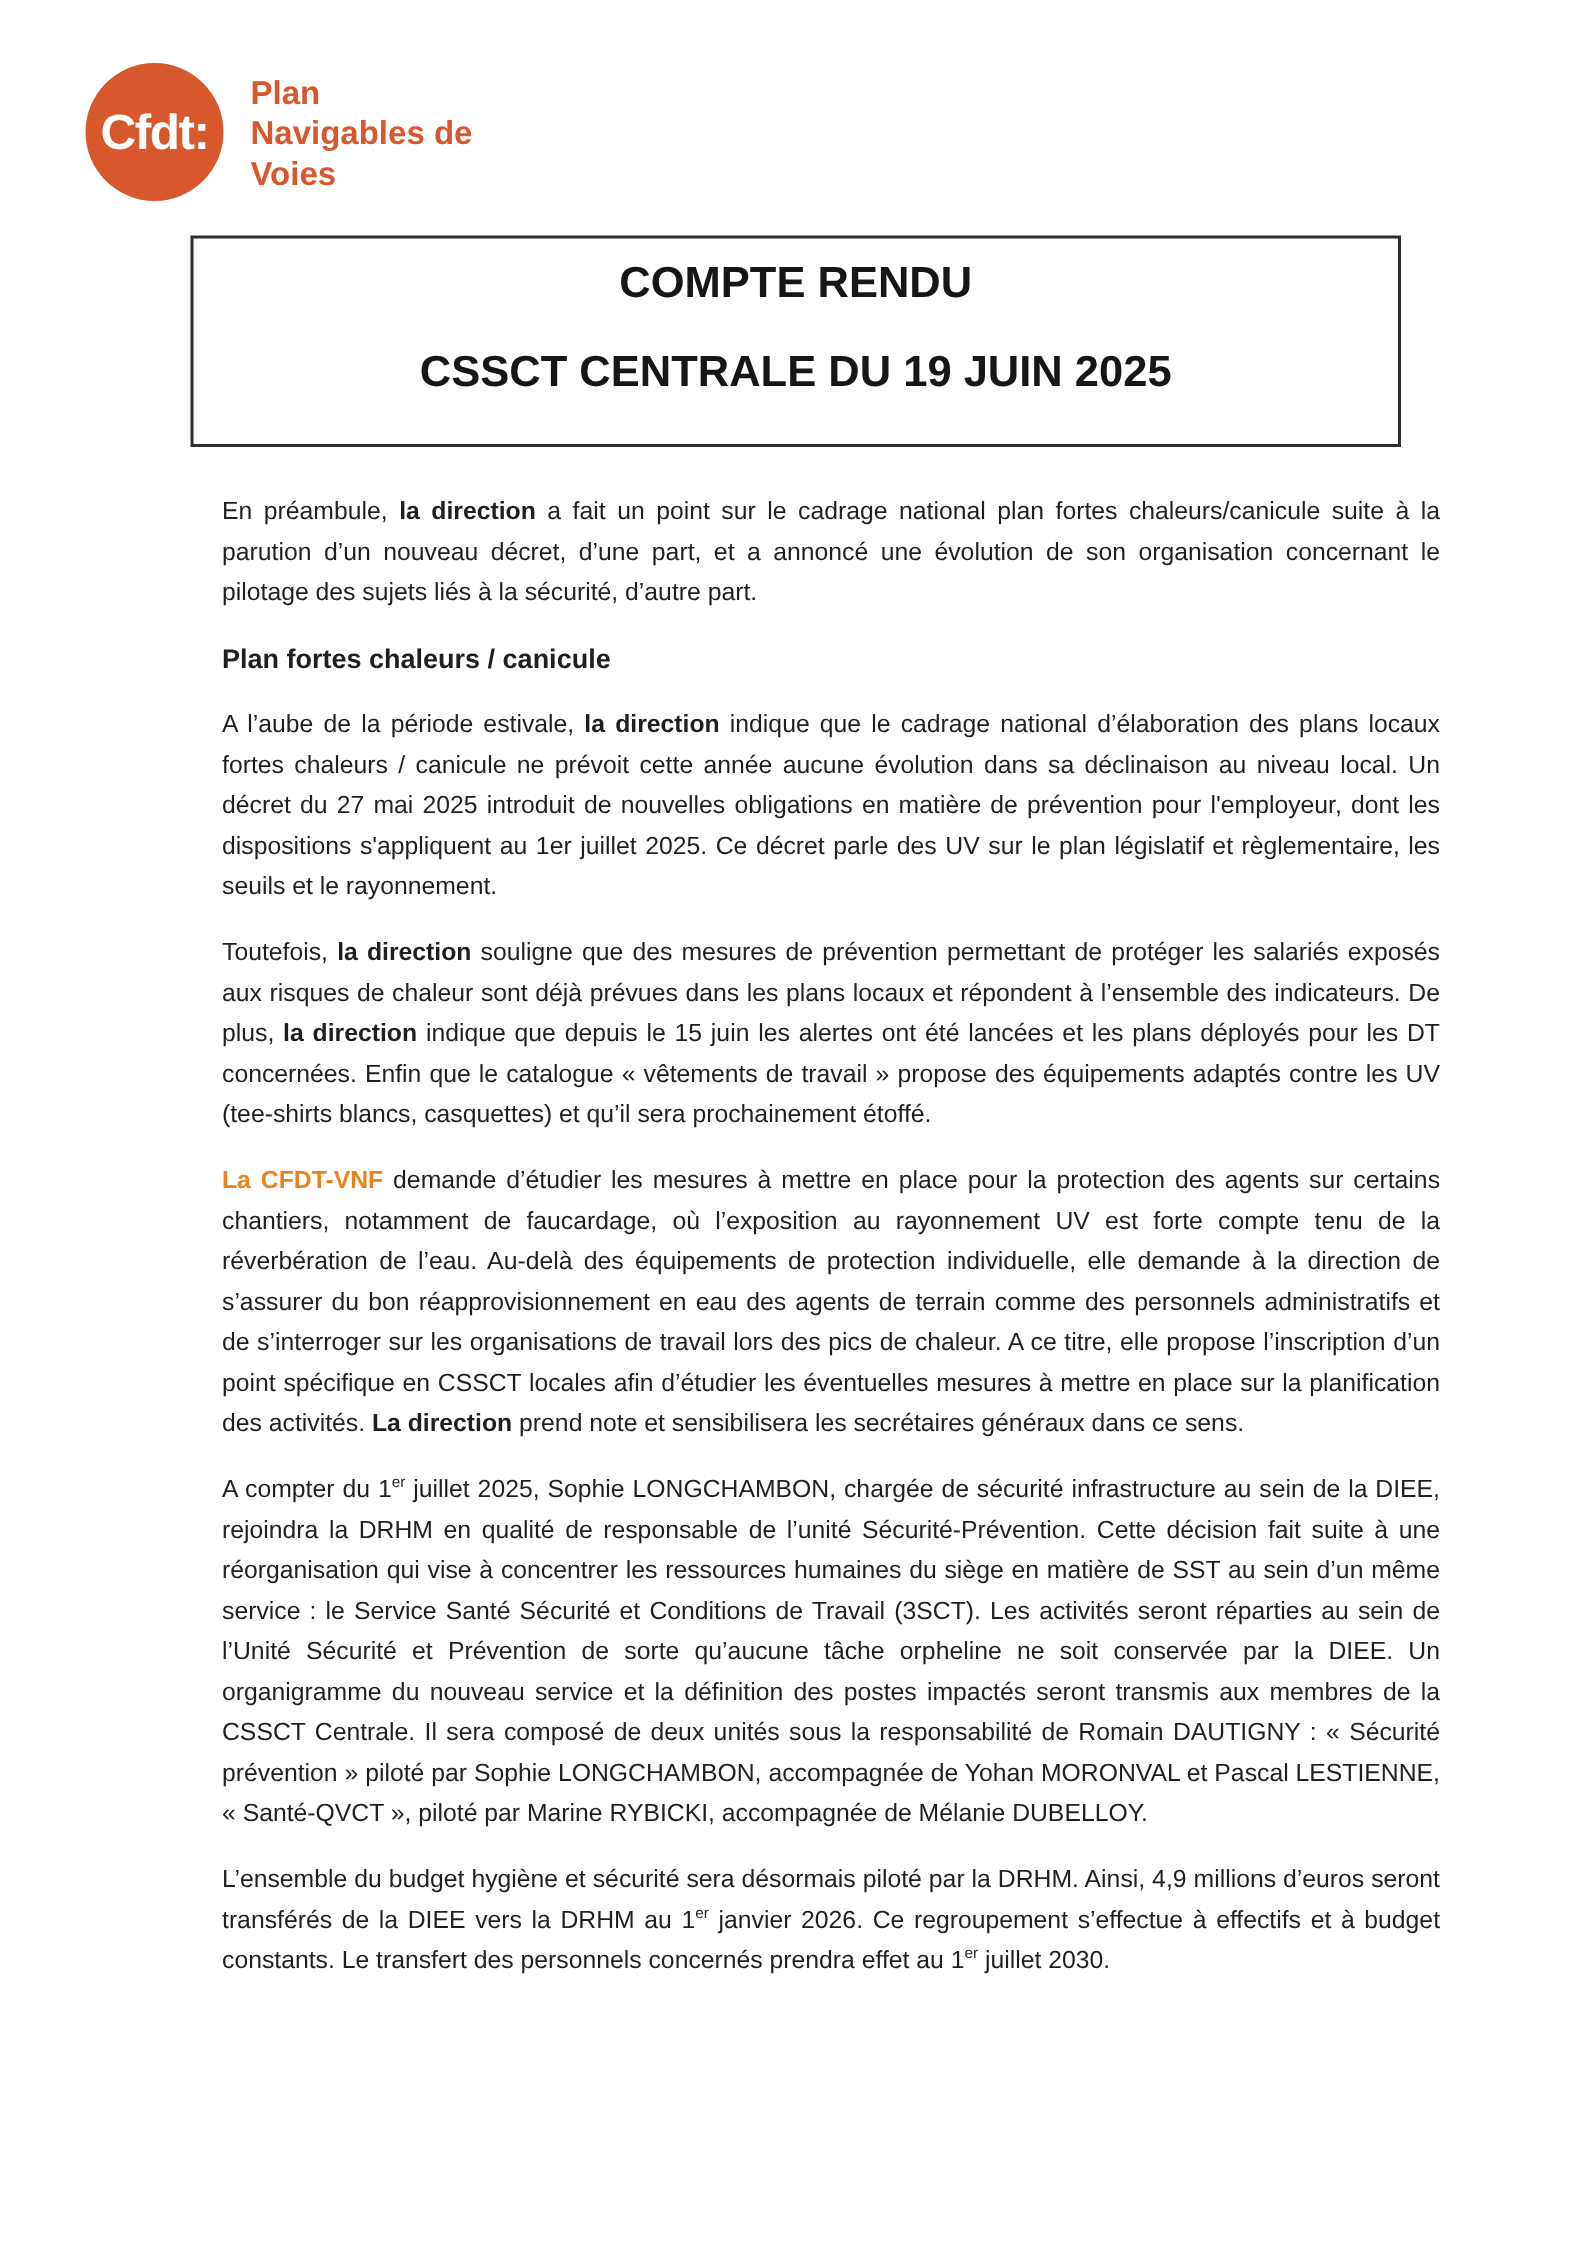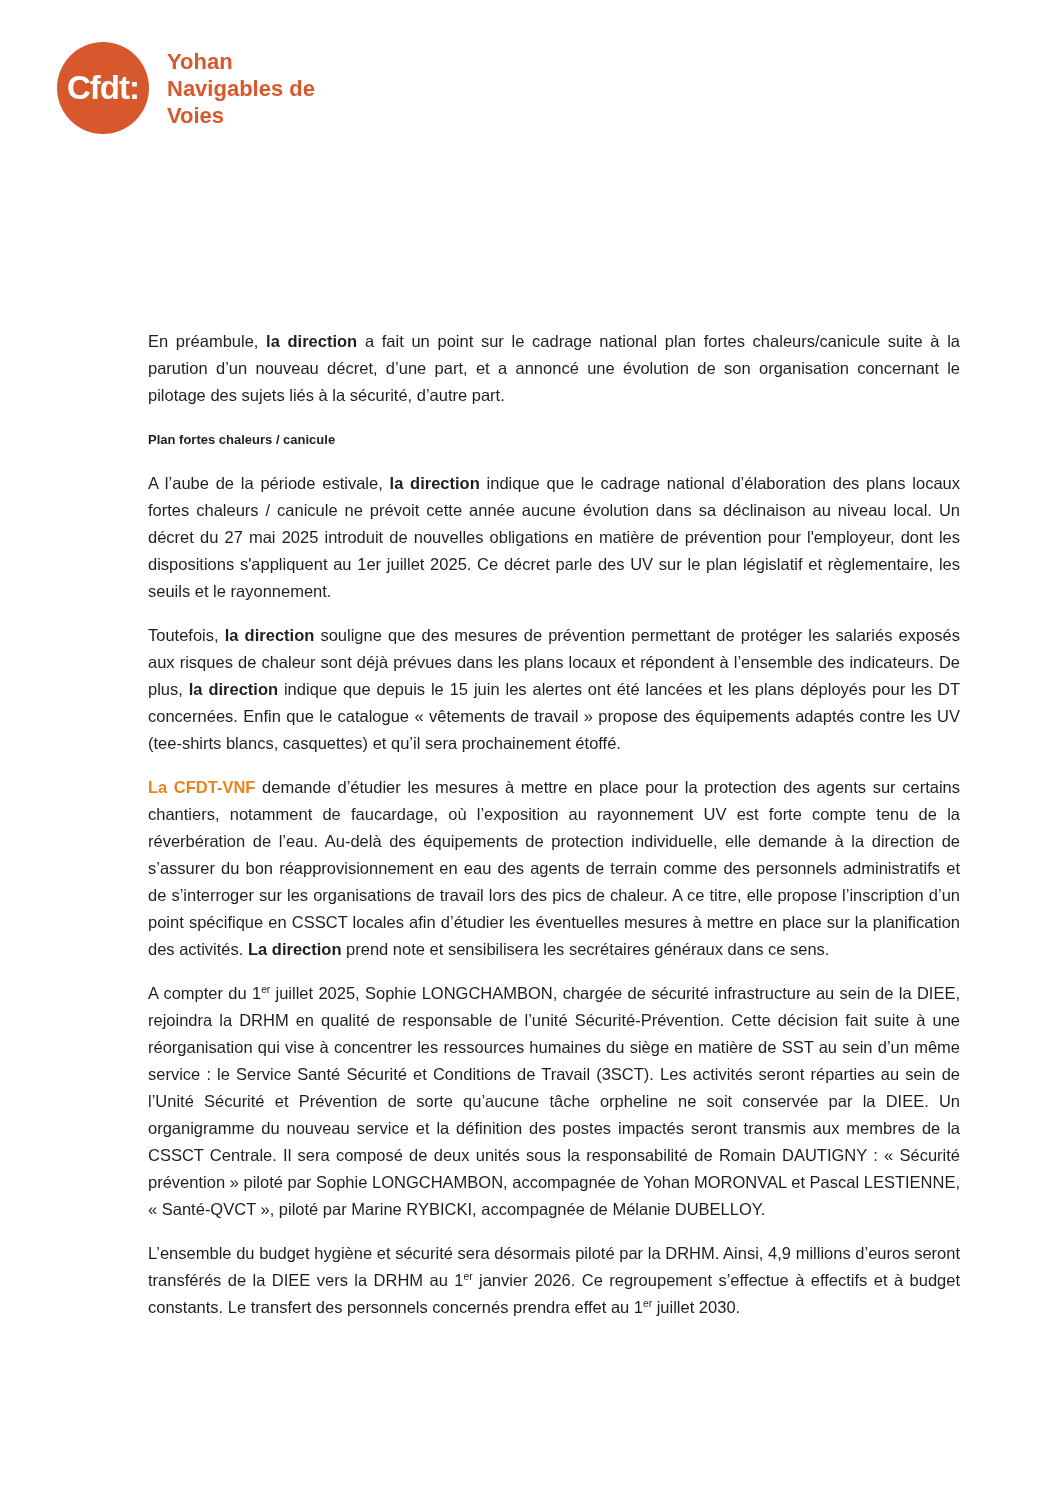--- a/index.html
+++ b/index.html
@@ -81,21 +81,21 @@
     top:328px;
     width:812px;
     font-size:16.5px;
     line-height:27px;
     text-align:justify;
     color:var(--text);
     margin-left:24px;
   }
   .doc-paragraph{margin:0 0 17px 0;}
   .doc-heading{
-    font-size:13px;
+    font-size:18px;
     line-height:27px;
     font-weight:bold;
     margin:0 0 17px 0;
     text-align:left;
   }
   .doc-body strong{font-weight:bold;}
   .doc-body sup{
     font-size:0.62em;
     vertical-align:super;
     line-height:0;
@@ -104,26 +104,30 @@
 </head>
 <body>
 
 <div class="page">
 
   <div class="logo">
     <div class="logo-circle">
       <span>Cfdt:</span>
     </div>
     <div class="logo-name">
-      <span>Yohan</span>
+      <span>Plan</span>
       <span>Navigables de</span>
       <span>Voies</span>
     </div>
   </div>
 
+  <div class="title-box">
+    <div class="title-line">COMPTE RENDU</div>
+    <div class="title-line">CSSCT CENTRALE DU 19 JUIN 2025</div>
+  </div>
 
   <div class="doc-body">
       <p class="doc-paragraph"><span>En préambule, </span><strong>la direction</strong><span> a fait un point sur le cadrage national plan fortes chaleurs/canicule suite à la parution d’un nouveau décret, d’une part, et a annoncé une évolution de son organisation concernant le pilotage des sujets liés à la sécurité, d’autre part.</span></p>
       <h2 class="doc-heading"><strong>Plan fortes chaleurs / canicule</strong></h2>
       <p class="doc-paragraph"><span>A l’aube de la période estivale, </span><strong>la direction</strong><span> indique que le cadrage national d’élaboration des plans locaux fortes chaleurs / canicule ne prévoit cette année aucune évolution dans sa déclinaison au niveau local. Un décret du 27 mai 2025 introduit de nouvelles obligations en matière de prévention pour l'employeur, dont les dispositions s'appliquent au 1er juillet 2025. Ce décret parle des UV sur le plan législatif et règlementaire, les seuils et le rayonnement.</span></p>
       <p class="doc-paragraph"><span>Toutefois, </span><strong>la direction</strong><span> souligne que des mesures de prévention permettant de protéger les salariés exposés aux risques de chaleur sont déjà prévues dans les plans locaux et répondent à l’ensemble des indicateurs. De plus, </span><strong>la direction</strong><span> indique que depuis le 15 juin les alertes ont été lancées et les plans déployés pour les DT concernées. Enfin que le catalogue « vêtements de travail » propose des équipements adaptés contre les UV (tee-shirts blancs, casquettes) et qu’il sera prochainement étoffé.</span></p>
       <p class="doc-paragraph"><strong style="color: rgb(232, 131, 29);">La CFDT-VNF</strong><span> demande d’étudier les mesures à mettre en place pour la protection des agents sur certains chantiers, notamment de faucardage, où l’exposition au rayonnement UV est forte compte tenu de la réverbération de l’eau. Au-delà des équipements de protection individuelle, elle demande à la direction de s’assurer du bon réapprovisionnement en eau des agents de terrain comme des personnels administratifs et de s’interroger sur les organisations de travail lors des pics de chaleur. A ce titre, elle propose l’inscription d’un point spécifique en CSSCT locales afin d’étudier les éventuelles mesures à mettre en place sur la planification des activités. </span><strong>La direction</strong><span> prend note et sensibilisera les secrétaires généraux dans ce sens.</span></p>
       <p class="doc-paragraph"><span>A compter du 1</span><sup>er</sup><span> juillet 2025, Sophie LONGCHAMBON, chargée de sécurité infrastructure au sein de la DIEE, rejoindra la DRHM en qualité de responsable de l’unité Sécurité-Prévention. Cette décision fait suite à une réorganisation qui vise à concentrer les ressources humaines du siège en matière de SST au sein d’un même service : le Service Santé Sécurité et Conditions de Travail (3SCT). Les activités seront réparties au sein de l’Unité Sécurité et Prévention de sorte qu’aucune tâche orpheline ne soit conservée par la DIEE. Un organigramme du nouveau service et la définition des postes impactés seront transmis aux membres de la CSSCT Centrale. Il sera composé de deux unités sous la responsabilité de Romain DAUTIGNY : « Sécurité prévention » piloté par Sophie LONGCHAMBON, accompagnée de Yohan MORONVAL et Pascal LESTIENNE, « Santé-QVCT », piloté par Marine RYBICKI, accompagnée de Mélanie DUBELLOY.</span></p>
       <p class="doc-paragraph"><span>L’ensemble du budget hygiène et sécurité sera désormais piloté par la DRHM. Ainsi, 4,9 millions d’euros seront transférés de la DIEE vers la DRHM au 1</span><sup>er</sup><span> janvier 2026. Ce regroupement s’effectue à effectifs et à budget constants. Le transfert des personnels concernés prendra effet au 1</span><sup>er</sup><span> juillet 2030.</span></p>
     </div>

